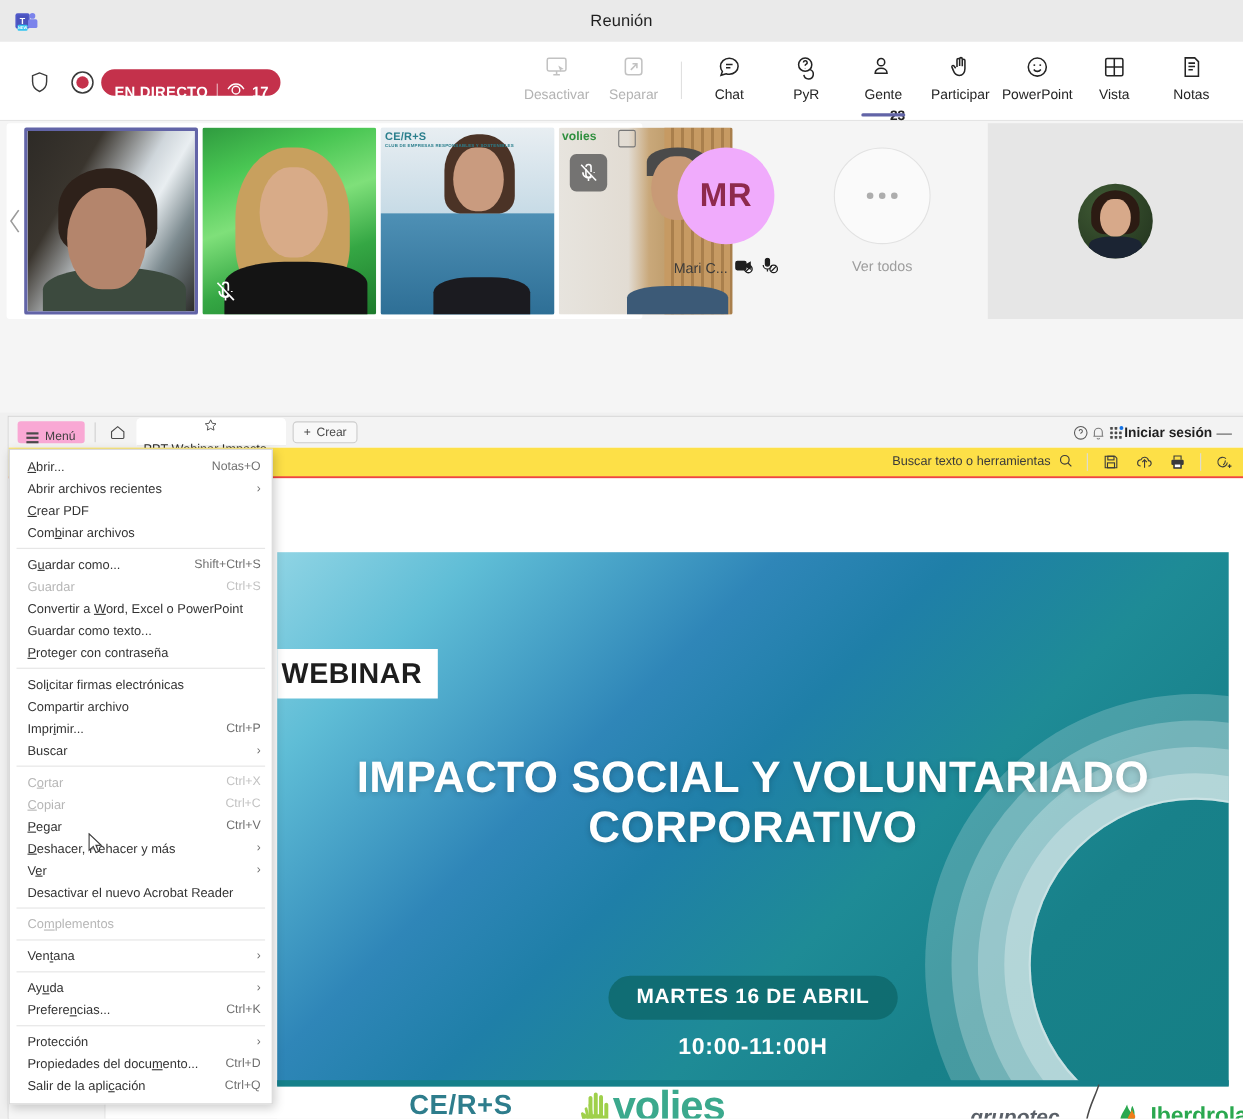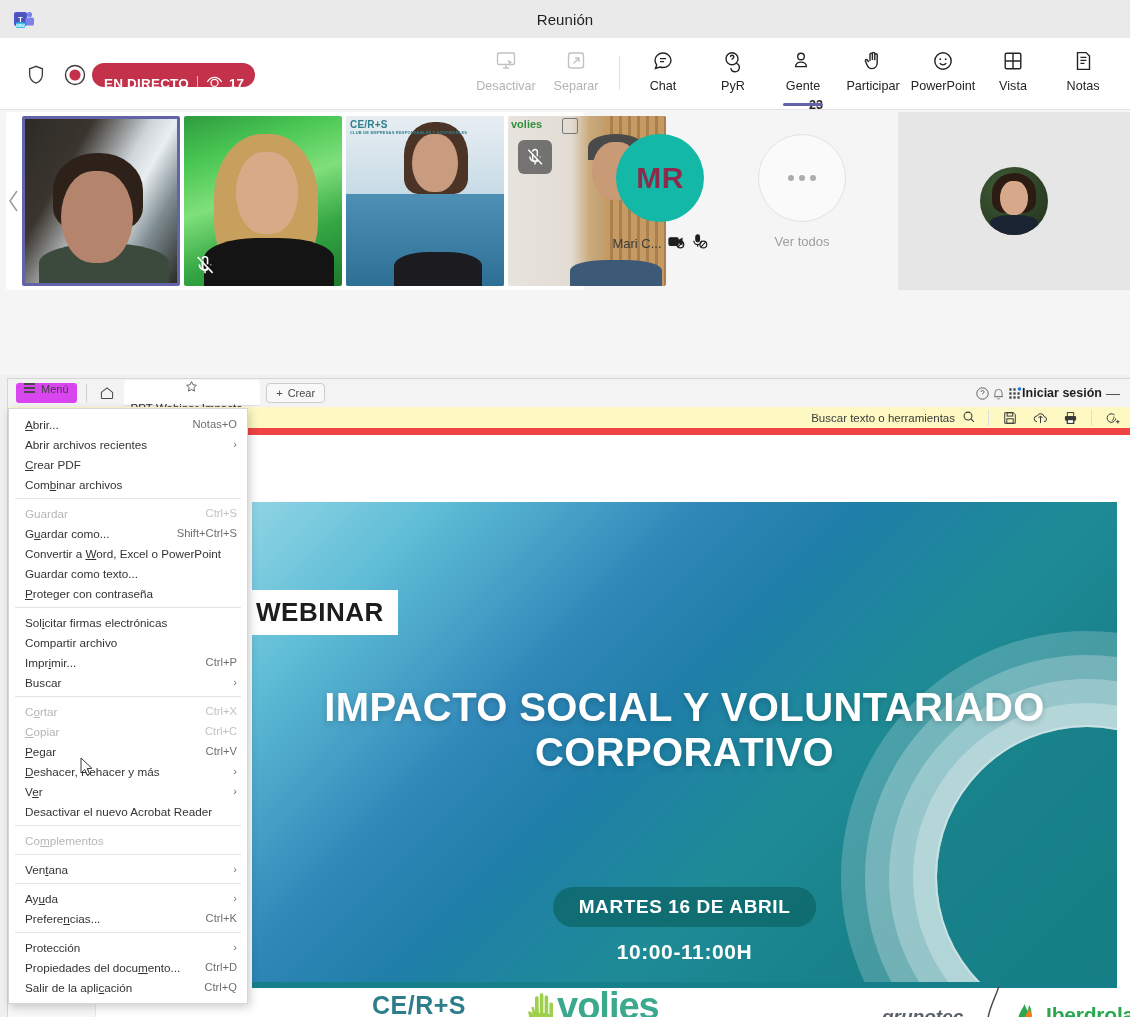--- a/index.html
+++ b/index.html
@@ -127,21 +127,21 @@
   .vid4 .lg b { color:#2f8f3e; }
   .vid4 .badge2 { position:absolute; left:54px; top:2px; width:16px; height:16px; border:1px solid #777; border-radius:2px; }
 
   
   .people-area { position: absolute; left: 592px; top: 2px; width: 300px; height: 178px; }
   .person { position: absolute; top: 22px; width: 120px; text-align: center; }
   .person .circ {
     width: 88px; height: 88px; border-radius: 50%; margin: 0 auto;
     display: flex; align-items: center; justify-content: center;
   }
-  .circ.mr { background: #14b8a6; }
+  .circ.mr { background: #f0abfc; }
   .circ.mr span { font-size: 30px; font-weight: 600; color: #8e2a4d; letter-spacing: .5px; }
   .circ.more { border: 1px solid #e2e2e2; background: #fafafa; }
   .circ.more .dots { display:flex; gap:5px; }
   .circ.more .dots i { width:6px; height:6px; border-radius:50%; background:#adadad; display:block; }
   .person .nm {
     margin-top: 12px; font-size: 13px; color: #3a3a3a;
     display: flex; align-items: center; justify-content: center; gap: 6px;
   }
   .person .nm.gray { color: #9d9d9d; }
 
@@ -161,22 +161,22 @@
   
   .acro {
     position: absolute; left: 8px; top: 379px; width: 1122px; height: 638px;
     background: #ffffff; box-shadow: 0 0 0 1px #d6d6d6;
   }
   .acro-tabbar {
     position: relative; height: 28px; background: #f3f3f3;
     display: flex; align-items: center; padding-left: 8px; gap: 6px;
   }
   .menu-btn {
-    display:flex; align-items:flex-start; gap:6px; height:20px; padding: 0 8px;
-    background:#d946ef; border-radius:3px; font-size:11px; color:#3f3f3f;
+    display:flex; align-items:flex-end; gap:6px; height:20px; padding: 0 8px;
+    background:#f9a8d4; border-radius:3px; font-size:11px; color:#3f3f3f;
   }
   .menu-btn .bars { display:flex; flex-direction:column; gap:2px; }
   .menu-btn .bars i { width:11px; height:2px; background:#4a4a4a; display:block; }
   .tabdiv { width:1px; height:18px; background:#cfcfcf; margin:0 3px; }
   .home-ic { width:22px; height:20px; display:flex; align-items:center; justify-content:center; }
   .doc-tab {
     display:flex; align-items:center; gap:7px; height:26px; padding: 0 8px 0 7px;
     background:#ffffff; border-radius:4px 4px 0 0; font-size:11.5px; color:#2b2b2b;
     box-shadow: 0 -1px 0 #e0e0e0 inset;
     flex-direction: column;
@@ -187,22 +187,22 @@
     border:1px solid #cccccc; border-radius:4px; font-size:11px; color:#4a4a4a; background:#f8f8f8;
   }
   .acro-tabbar-right {
     position:absolute; right:6px; top:0; height:28px; display:flex; align-items:center; 
   }
   .acro-tabbar-right .ic { width:16px; height:16px; display:flex; align-items:center; justify-content:center; }
   .signin { font-size:12.5px; font-weight:700; color:#1f1f1f; }
   .minimize { font-size:14px; color:#555; padding: 0 4px; }
 
   .acro-toolbar {
-    position: relative; height: 28px; background: #fef9c3;
-    border-bottom: 7px solid #ef4444;
+    position: relative; height: 28px; background: #fde047;
+    border-bottom: 2px solid #ef4444;
     display:flex; align-items:center;
   }
   .acro-toolbar-left {
     position:absolute; left: 110px; font-size:11.5px; color:#3a3a3a;
   }
   .acro-toolbar-right {
     position:absolute; right: 8px; display:flex; align-items:center; gap:12px;
   }
   .acro-toolbar-right .srch { display:flex; align-items:center; gap:7px; font-size:11.5px; color:#3a3a3a; }
   .acro-toolbar-right .vdiv { width:1px; height:16px; background:#dcdcdc; }
@@ -749,27 +749,27 @@
         <span>Abrir archivos recientes</span>
         <span class="sub">›</span>
       </div>
       <div class="mi">
         <span><span class="acc">C</span>rear PDF</span>
       </div>
       <div class="mi">
         <span>Com<span class="acc">b</span>inar archivos</span>
       </div>
       <div class="mi-sep"></div>
+      <div class="mi">
+        <span>G<span class="acc">u</span>ardar como...</span>
+        <span class="sc">Shift+Ctrl+S</span>
+      </div>
       <div class="mi disabled">
         <span>Guardar</span>
         <span class="sc">Ctrl+S</span>
-      </div>
-      <div class="mi">
-        <span>G<span class="acc">u</span>ardar como...</span>
-        <span class="sc">Shift+Ctrl+S</span>
       </div>
       <div class="mi">
         <span>Convertir a <span class="acc">W</span>ord, Excel o PowerPoint</span>
       </div>
       <div class="mi">
         <span>Guardar como texto...</span>
       </div>
       <div class="mi">
         <span><span class="acc">P</span>roteger con contraseña</span>
       </div>

